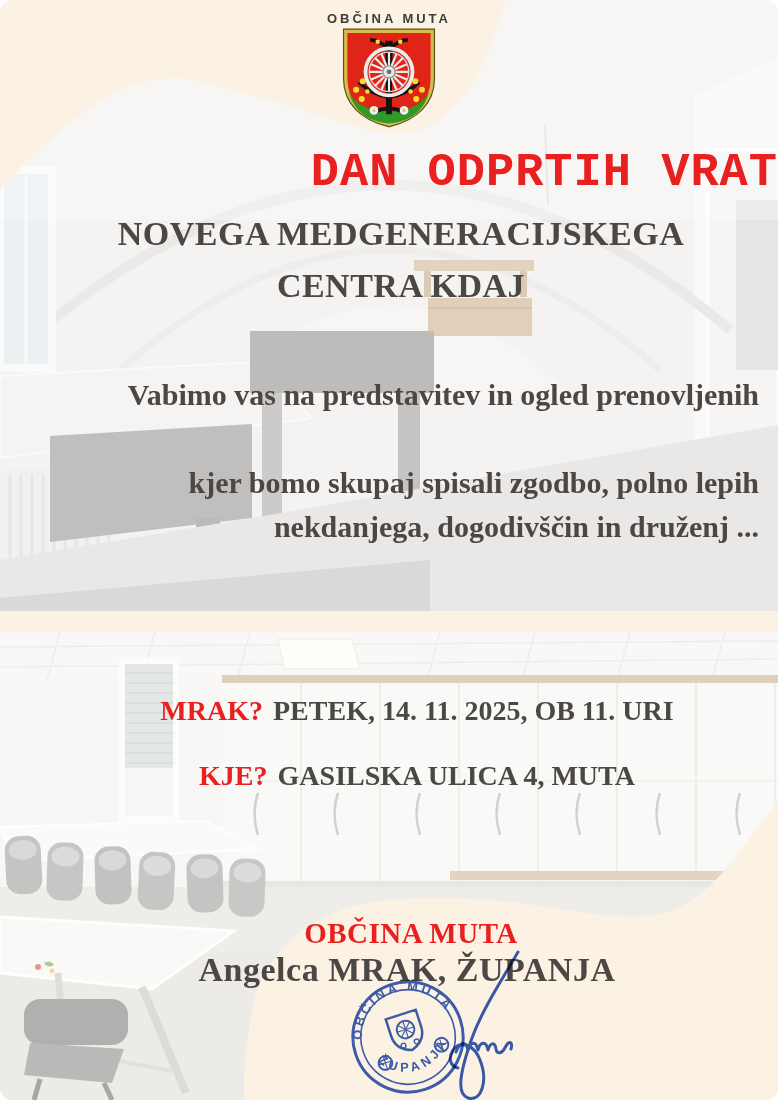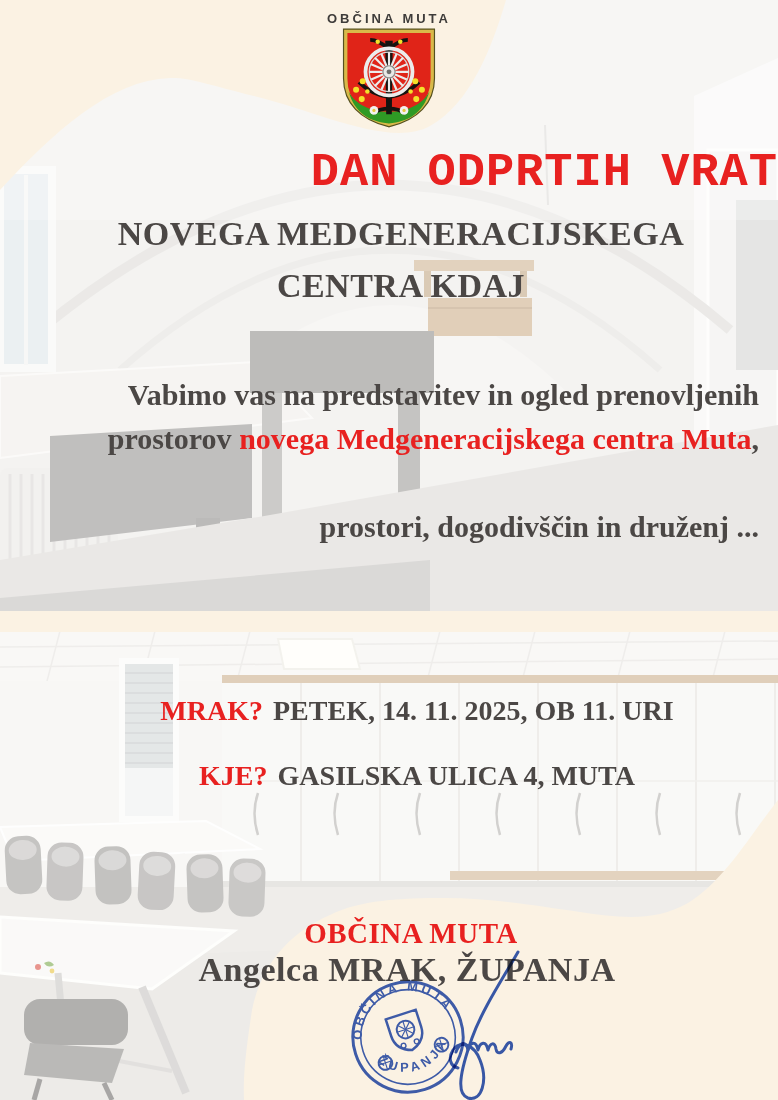--- a/index.html
+++ b/index.html
@@ -1,19 +1,20 @@
 <!DOCTYPE html>
 <html style="--cream: #fbf2e3; --accent-red: #e82120; --text-dark: #4b4745; --stamp-blue: #2e52b6; --crest-red: #e02418; --crest-green: #2f9a25; --crest-gold: #d9b949;"><head>
 <meta charset="utf-8">
 <style>
   html,body{margin:0;padding:0;background:#ffffff;}
   .poster{
     position:relative;width:778px;height:1100px;overflow:hidden;
     background:var(--cream,#fbf2e3);
     font-family:"Liberation Serif","DejaVu Serif",serif;
+    border-radius:13px;
   }
   .photo{position:absolute;left:0;width:778px;display:block;}
   .photo-top{top:0;height:617px;}
   .photo-bottom{top:631px;height:469px;}
   .blob{position:absolute;left:0;width:778px;display:block;}
   .blob-top{top:0;height:200px;}
   .blob-bottom{bottom:0;height:310px;}
   .mid-band{position:absolute;left:0;top:611px;width:778px;height:21px;background:var(--cream,#fbf2e3);}
   .muni-label{
     position:absolute;top:11px;left:0;width:100%;text-align:center;
@@ -254,21 +255,21 @@
       <circle cx="34" cy="88" r="4.6" fill="#f2f2f0"></circle>
         <circle cx="34" cy="88" r="1.7" fill="#e6c93f"></circle>
       <circle cx="66" cy="88" r="4.6" fill="#f2f2f0"></circle>
         <circle cx="66" cy="88" r="1.7" fill="#e6c93f"></circle>
     </g>
   </svg>
 
   <h1 class="title">DAN ODPRTIH VRAT</h1>
   <h2 class="subtitle"><span>NOVEGA MEDGENERACIJSKEGA</span><br><span>CENTRA KDAJ</span></h2>
 
-  <p class="intro"><span>Vabimo vas na predstavitev in ogled prenovljenih</span><br><span><span>prostorov </span><span class="hl">novega Medgeneracijskega centra Muta</span><span>,</span></span><br><br><span>prostori, dogodivščin in druženj ...</span></p>
+  <p class="intro"><span>Vabimo vas na predstavitev in ogled prenovljenih</span><br><br><span>kjer bomo skupaj spisali zgodbo, polno lepih</span><br><span>nekdanjega, dogodivščin in druženj ...</span></p>
 
   <div class="meta when-line"><span class="lbl">MRAK?</span><span>PETEK, 14. 11. 2025, OB 11. URI</span></div>
 
   <div class="meta where-block">
     <span class="where-cols">
         <span class="lbl">KJE?</span>
         <span class="where-right"><span>GASILSKA ULICA 4, MUTA</span><br></span>
       </span>
   </div>
 

